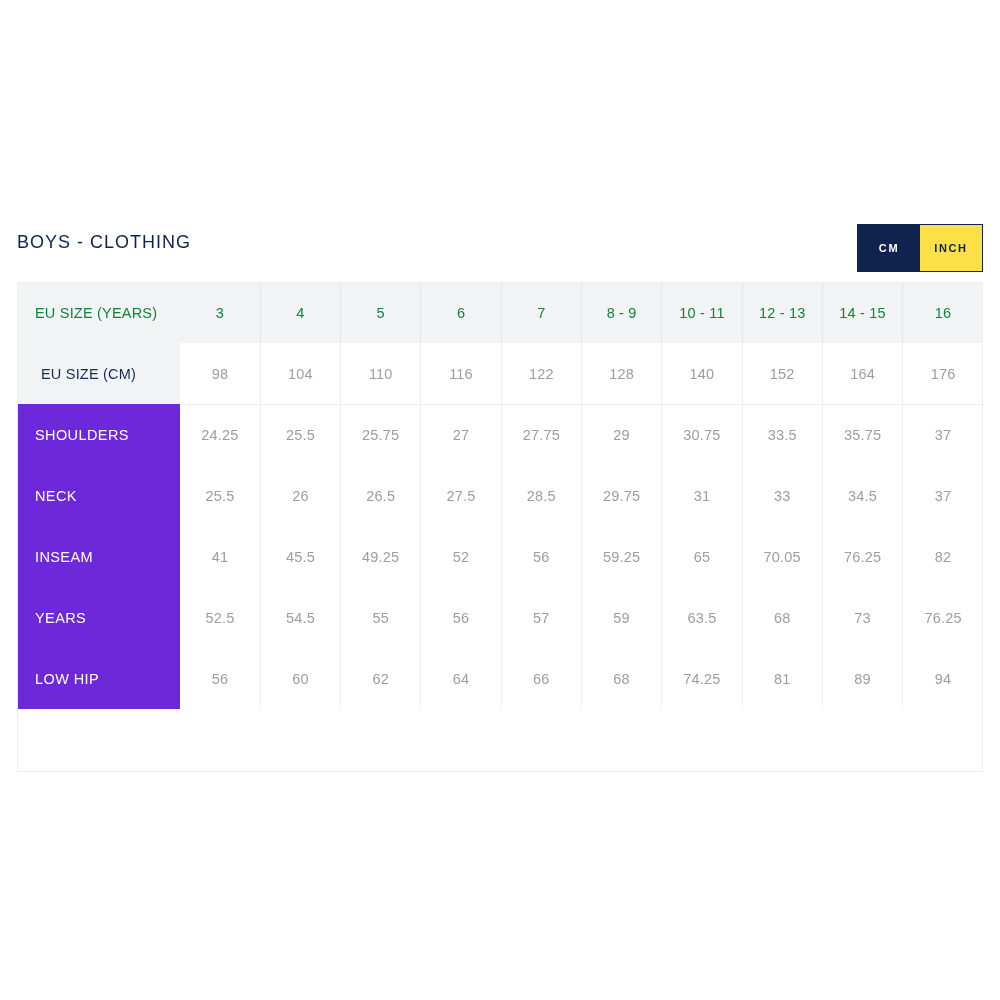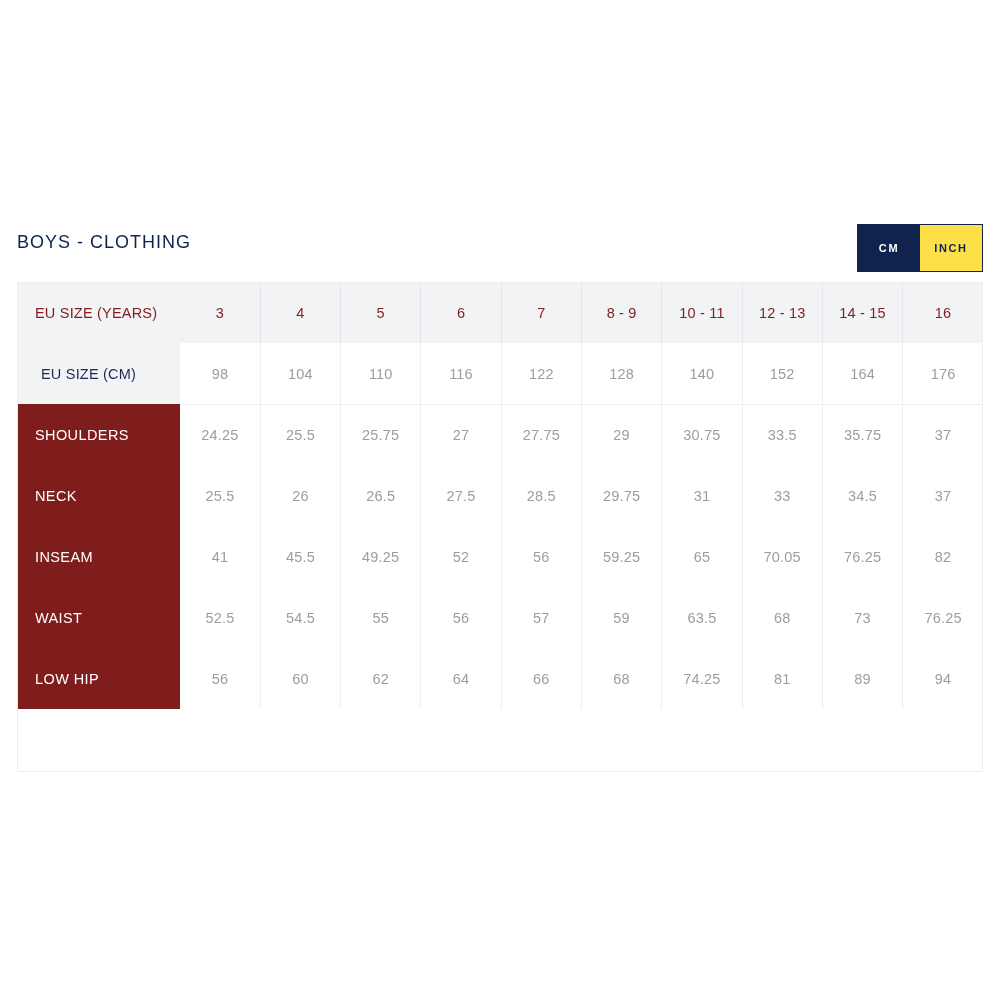--- a/index.html
+++ b/index.html
@@ -95,21 +95,21 @@
     margin: 0;
     text-align: center;
     vertical-align: middle;
     font-weight: normal;
   }
 
   
   tr.head-years td {
     height: 61px;
     background: #f2f3f5;
-    color: #7f1d1d;
+    color: #15803d;
     font-size: 14.5px;
     letter-spacing: 0.2px;
     border-right: 1px solid #e4e6ea;
   }
   tr.head-years td:last-child { border-right: none; }
   tr.head-years td.row-label {
     text-align: left;
     padding-left: 18px;
     font-size: 14.5px;
     border-right: none;
@@ -138,21 +138,21 @@
     height: 61px;
     background: #ffffff;
     color: #9a9da3;
     font-size: 14.5px;
     letter-spacing: 0.2px;
     border-right: 1px solid #eceef1;
   }
   tbody tr td:last-child { border-right: none; }
 
   tbody tr td.row-label {
-    background: #7f1d1d;
+    background: #6d28d9;
     color: #ffffff;
     text-align: left;
     padding-left: 18px;
     font-size: 14.5px;
     letter-spacing: 0.4px;
     border-right: none;
   }
 
   
   .table-frame {
@@ -266,21 +266,21 @@
         <td>49.25</td>
         <td>52</td>
         <td>56</td>
         <td>59.25</td>
         <td>65</td>
         <td>70.05</td>
         <td>76.25</td>
         <td>82</td>
       </tr>
       <tr>
-        <td class="row-label">WAIST</td>
+        <td class="row-label">YEARS</td>
         <td>52.5</td>
         <td>54.5</td>
         <td>55</td>
         <td>56</td>
         <td>57</td>
         <td>59</td>
         <td>63.5</td>
         <td>68</td>
         <td>73</td>
         <td>76.25</td>

